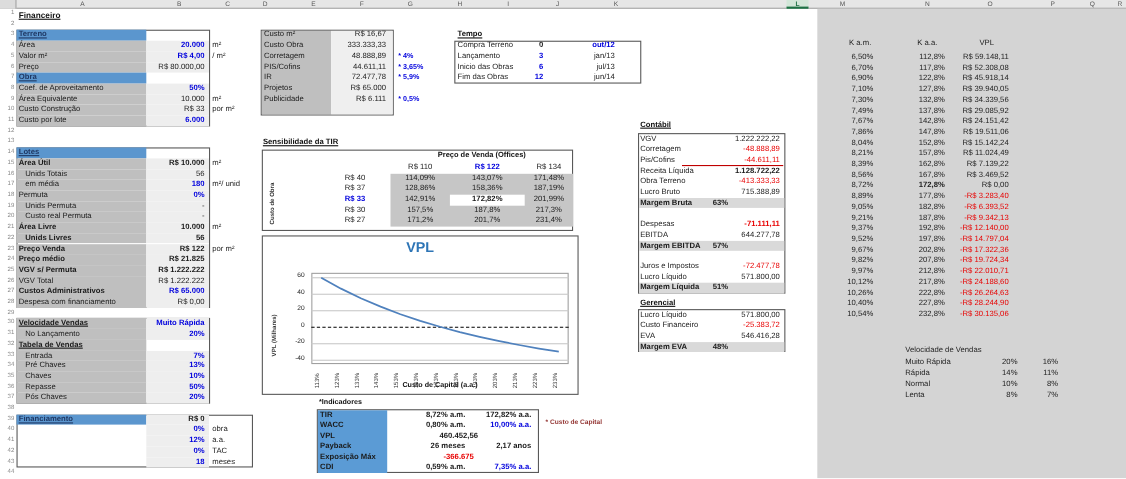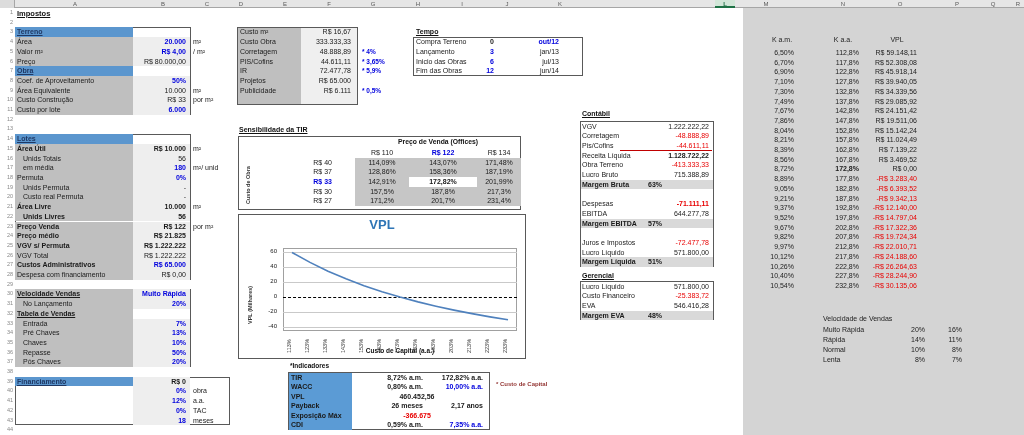--- a/index.html
+++ b/index.html
@@ -45,21 +45,21 @@
   svg{position:absolute;overflow:visible;}
 </style>
 </head>
 <body>
 
 <div id="sheet">
   <div class="hstrip"></div>
   <div id="panel"></div>
   <div id="corner"></div>
 
-  <div id="t-premissas" class="t u">Impostos</div>
+  <div id="t-premissas" class="t u">Financeiro</div>
   <div id="t-tempo" class="t u">Tempo</div>
   <div id="t-sens" class="t u">Sensibilidade da TIR</div>
   <div id="sens-top" class="t">Preço de Venda (Offices)</div>
   <div id="sens-collab" class="vtext">Custo de Obra</div>
   <div id="t-chart-title" class="t">VPL</div>
   <div id="chart-ylab" class="vtext">VPL (Milhares)</div>
   <div id="t-chart-xlab" class="t">Custo de Capital (a.a.)</div>
   <div id="t-ind" class="t">*Indicadores</div>
   <div id="ind-note" class="t">* Custo de Capital</div>
   <div id="t-contabil" class="t u">Contábil</div>

